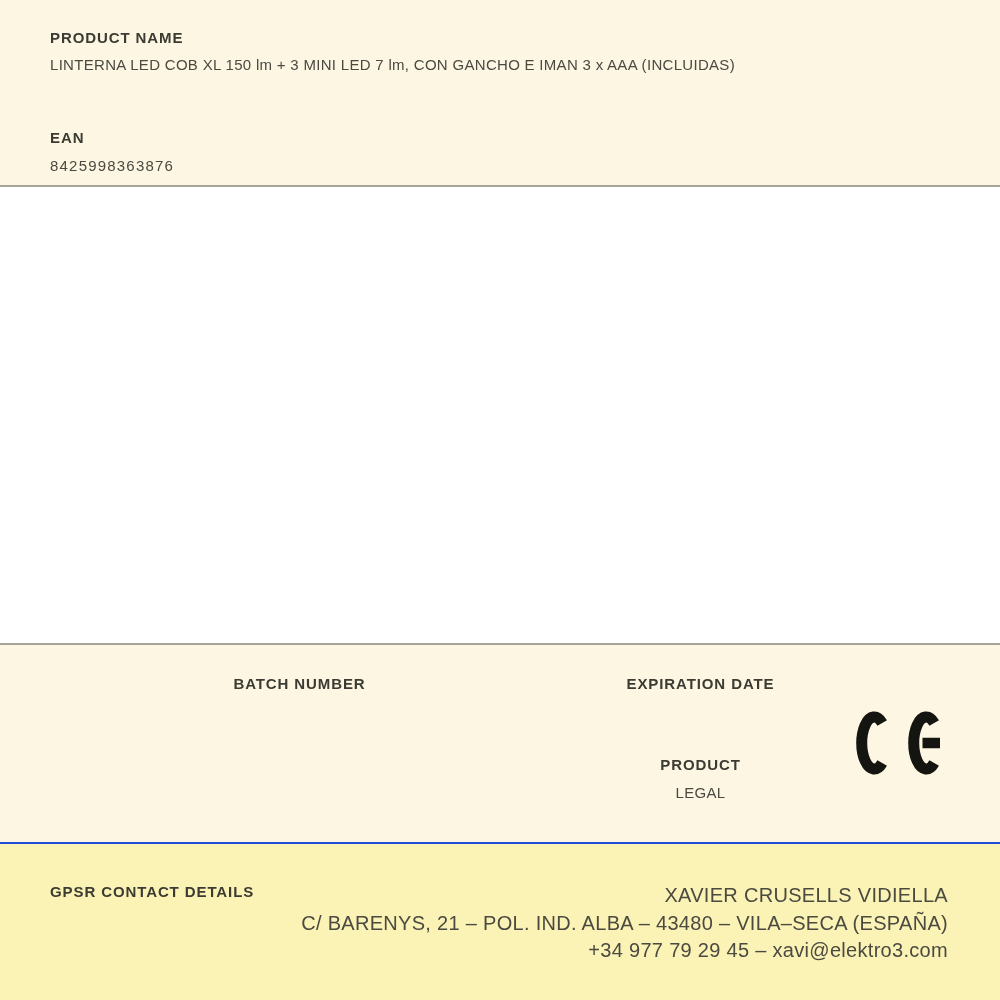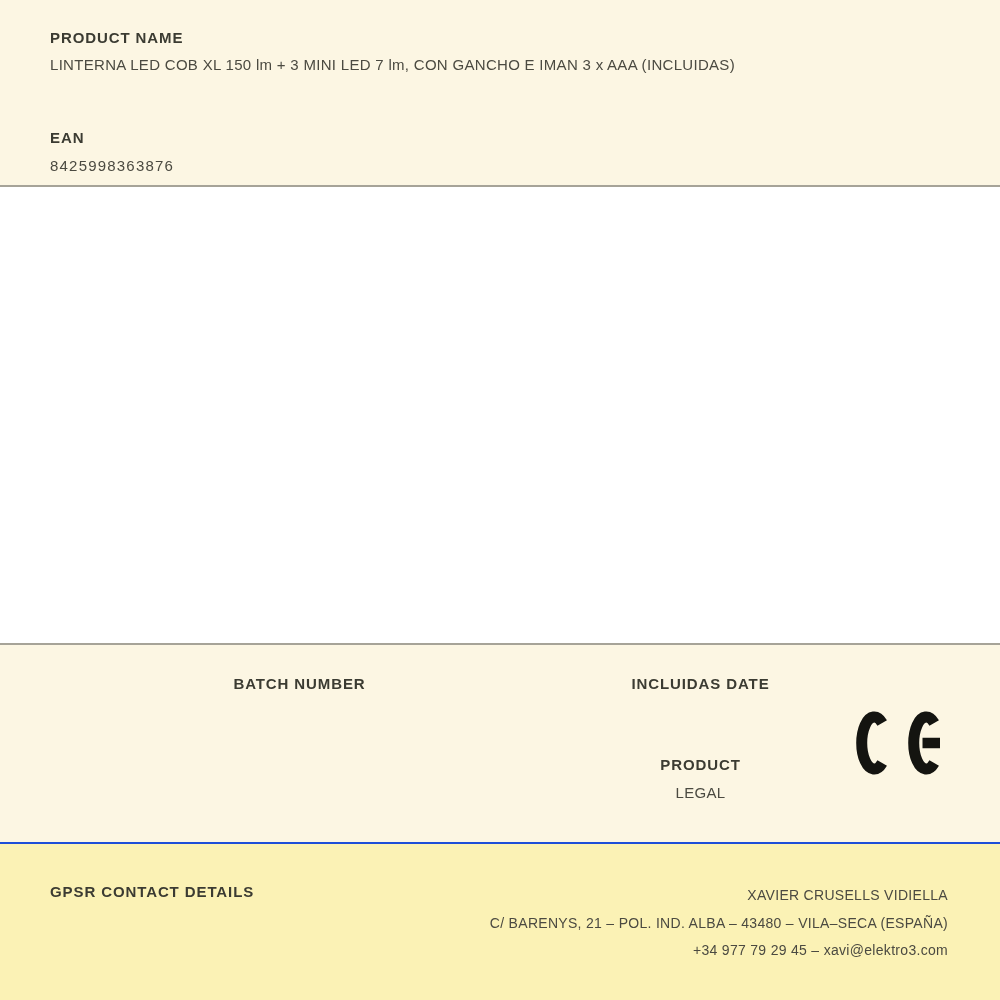--- a/index.html
+++ b/index.html
@@ -89,21 +89,21 @@
   .contact-label {
     font-size: 15px;
     font-weight: bold;
     letter-spacing: 0.9px;
     color: #3B3B32;
     line-height: 20px;
     white-space: nowrap;
   }
   .contact-block {
     text-align: right;
-    font-size: 14px;
+    font-size: 20px;
     color: #4B4A41;
     letter-spacing: 0.3px;
     line-height: 27.5px;
     white-space: nowrap;
   }
 </style>
 </head>
 <body>
 
 <div class="page">
@@ -117,21 +117,21 @@
 
   <div class="sec sec-image"></div>
 
   <div class="sec sec-info">
     <div class="info-grid">
       <div class="info-col">
         <div class="field-label row1-label">BATCH NUMBER</div>
         <div class="field-value"></div>
       </div>
       <div class="info-col">
-        <div class="field-label row1-label">INCLUIDAS DATE</div>
+        <div class="field-label row1-label">EXPIRATION DATE</div>
         <div class="field-value"></div>
         <div class="field-label row2-label">PRODUCT</div>
         <div class="field-value row2-value">LEGAL</div>
       </div>
     </div>
   </div>
 
   <div class="ce-mark">
     <svg width="88" height="66" viewBox="0 0 88 66" xmlns="http://www.w3.org/2000/svg" aria-hidden="true">
       <path d="M 26.2 13 A 12.5 26 0 1 0 26.2 53" stroke="#141410" stroke-width="11" fill="none" stroke-linecap="butt"></path>

